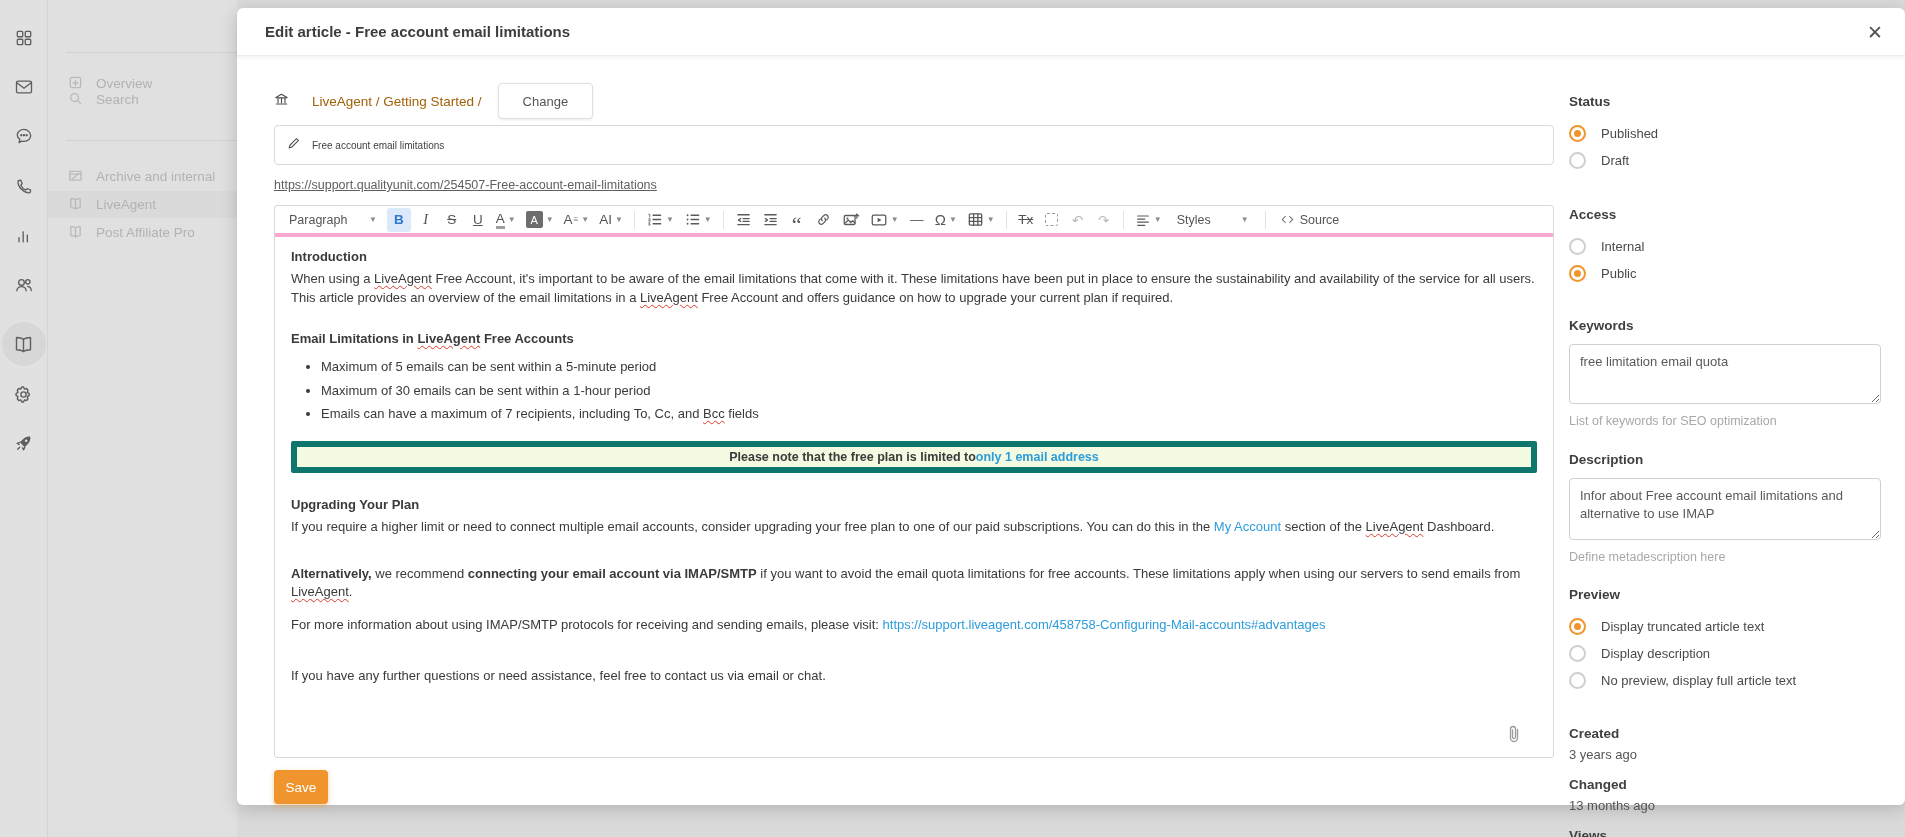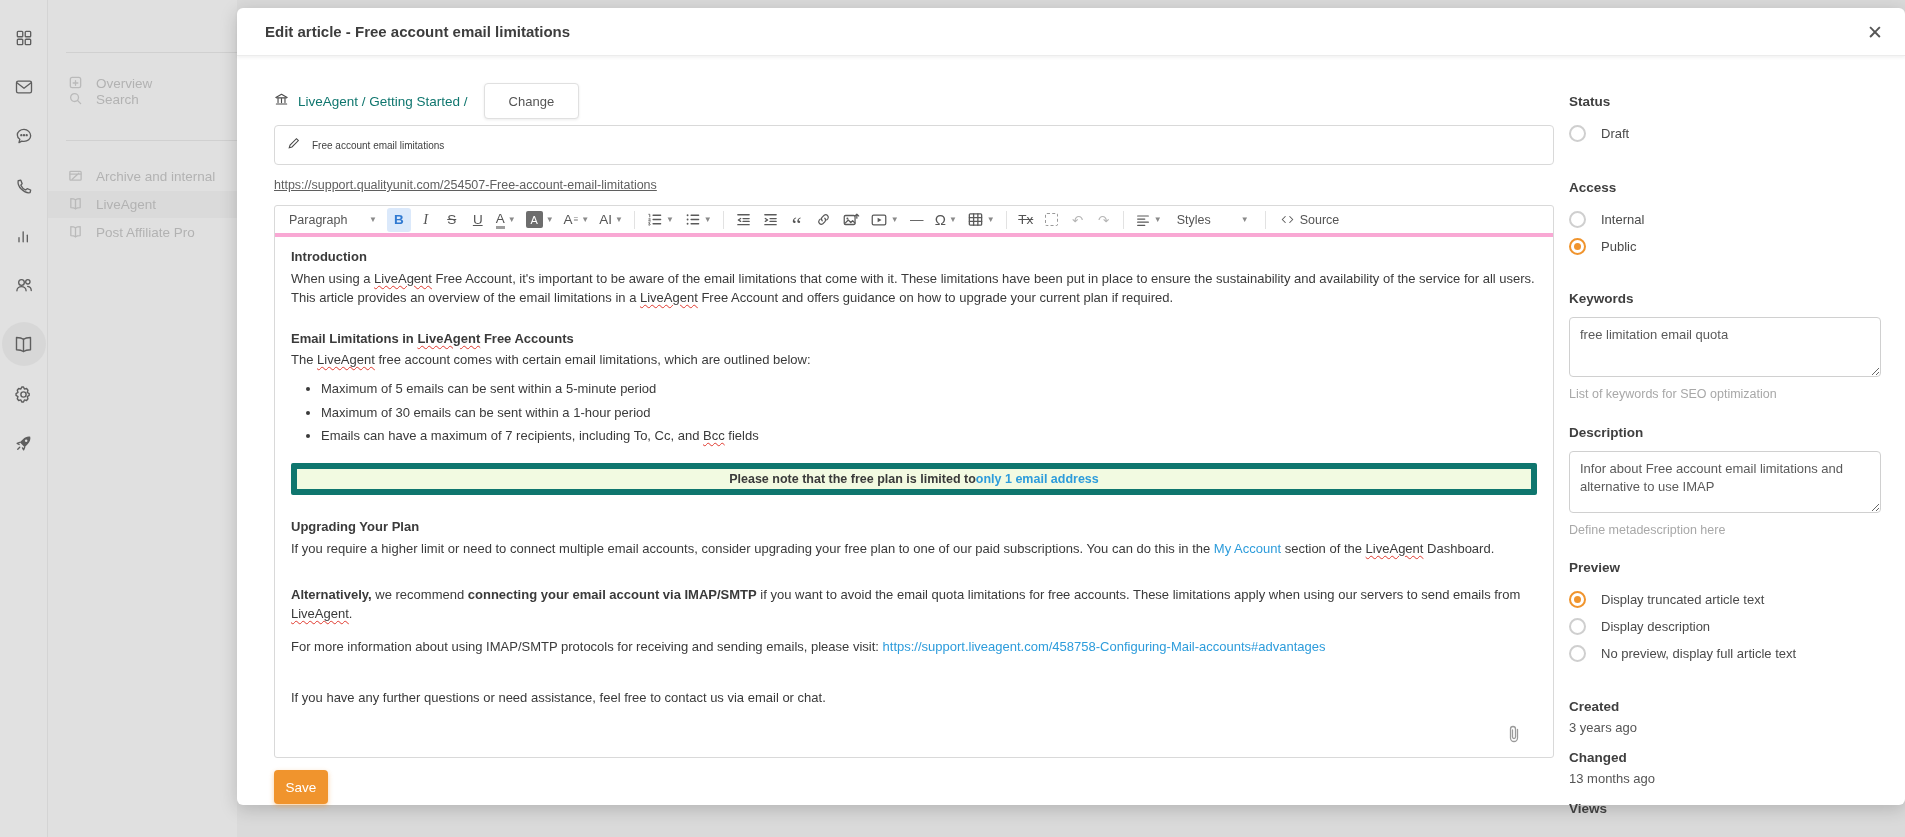--- a/index.html
+++ b/index.html
@@ -30,21 +30,21 @@
     border-radius:6px; box-shadow:0 4px 18px rgba(0,0,0,.18); z-index:10; }
   #modal-header { position:relative; height:48px; display:flex; align-items:center; padding:0 28px;
     border-bottom:1px solid #ececec; box-shadow:0 2px 3px rgba(0,0,0,.05); }
   #modal-title { font-size:15px; font-weight:700; color:#3d3d3d; }
   #close-btn { position:absolute; right:16px; top:10px; width:28px; height:28px; display:flex;
     align-items:center; justify-content:center; font-size:19px; color:#555; cursor:pointer; }
 
   
   #main-col { position:absolute; left:37px; top:66px; width:1280px; }
   #crumb-row { display:flex; align-items:center; margin-top:9px; height:36px; }
-  #crumb { display:flex; align-items:center; gap:9px; font-size:13.5px; color:#0f766e; }
+  #crumb { display:flex; align-items:center; gap:23px; font-size:13.5px; color:#a16207; }
   #crumb svg { stroke:#4a4a4a; fill:none; stroke-width:1.2; stroke-linecap:round; stroke-linejoin:round; }
   #change-btn { margin-left:16px; height:36px; padding:0 24px; background:#fff; border:1px solid #e0e0e0;
     border-radius:4px; font-size:13px; color:#555; display:flex; align-items:center; cursor:pointer;
     box-shadow:0 1px 3px rgba(0,0,0,.08); }
 
   #title-box { margin-top:6px; height:40px; border:1px solid #d9d9d9; border-radius:4px;
     display:flex; align-items:center; padding:0 12px; gap:11px; }
   #title-box svg { stroke:#4a4a4a; fill:none; stroke-width:1.2; flex:0 0 auto; }
   #title-input { border:none; outline:none; flex:1; font-size:10px; color:#424242;
     font-family:"Liberation Sans", sans-serif; background:transparent; }
@@ -365,21 +365,20 @@
               <path d="M7 6l-4 4 4 4M13 6l4 4-4 4"></path>
             </svg>
           <span>Source</span>
         </div>
       </div>
 
       <div id="content">
         <div class="hd">Introduction</div>
         <p style="margin-top:3px"><span>When using a </span><span class="sq">LiveAgent</span><span> Free Account, it's important to be aware of the email limitations that come with it. These limitations have been put in place to ensure the sustainability and availability of the service for all users. This article provides an overview of the email limitations in a </span><span class="sq">LiveAgent</span><span> Free Account and offers guidance on how to upgrade your current plan if required.</span></p>
         <div class="hd" style="margin-top:22px"><span>Email Limitations in </span><span class="sq">LiveAgent</span><span> Free Accounts</span></div>
-        <p style="margin-top:3px"><span>The </span><span class="sq">LiveAgent</span><span> free account comes with certain email limitations, which are outlined below:</span></p>
         <ul>
           <li>Maximum of 5 emails can be sent within a 5-minute period</li>
           <li>Maximum of 30 emails can be sent within a 1-hour period</li>
           <li><span>Emails can have a maximum of 7 recipients, including To, Cc, and </span><span class="sq">Bcc</span><span> fields</span></li>
         </ul>
         <div id="note-box">
           <span>Please note that the free plan is limited to </span>
             <span class="lnk">only 1 email address</span>
         </div>
         <div class="hd" style="margin-top:23px">Upgrading Your Plan</div>
@@ -396,20 +395,24 @@
       </div>
     </div>
 
     <button id="save-btn">Save</button>
   </div>
 
   <div id="panel">
     <div class="pn-section">
       <div class="pn-label">Status</div>
       <div class="radio-row">
+          <span class="radio sel"></span>
+          <span>Published</span>
+        </div>
+      <div class="radio-row">
           <span class="radio"></span>
           <span>Draft</span>
         </div>
     </div>
 
     <div class="pn-section" style="margin-top:33px">
       <div class="pn-label">Access</div>
       <div class="radio-row">
           <span class="radio"></span>
           <span>Internal</span>

